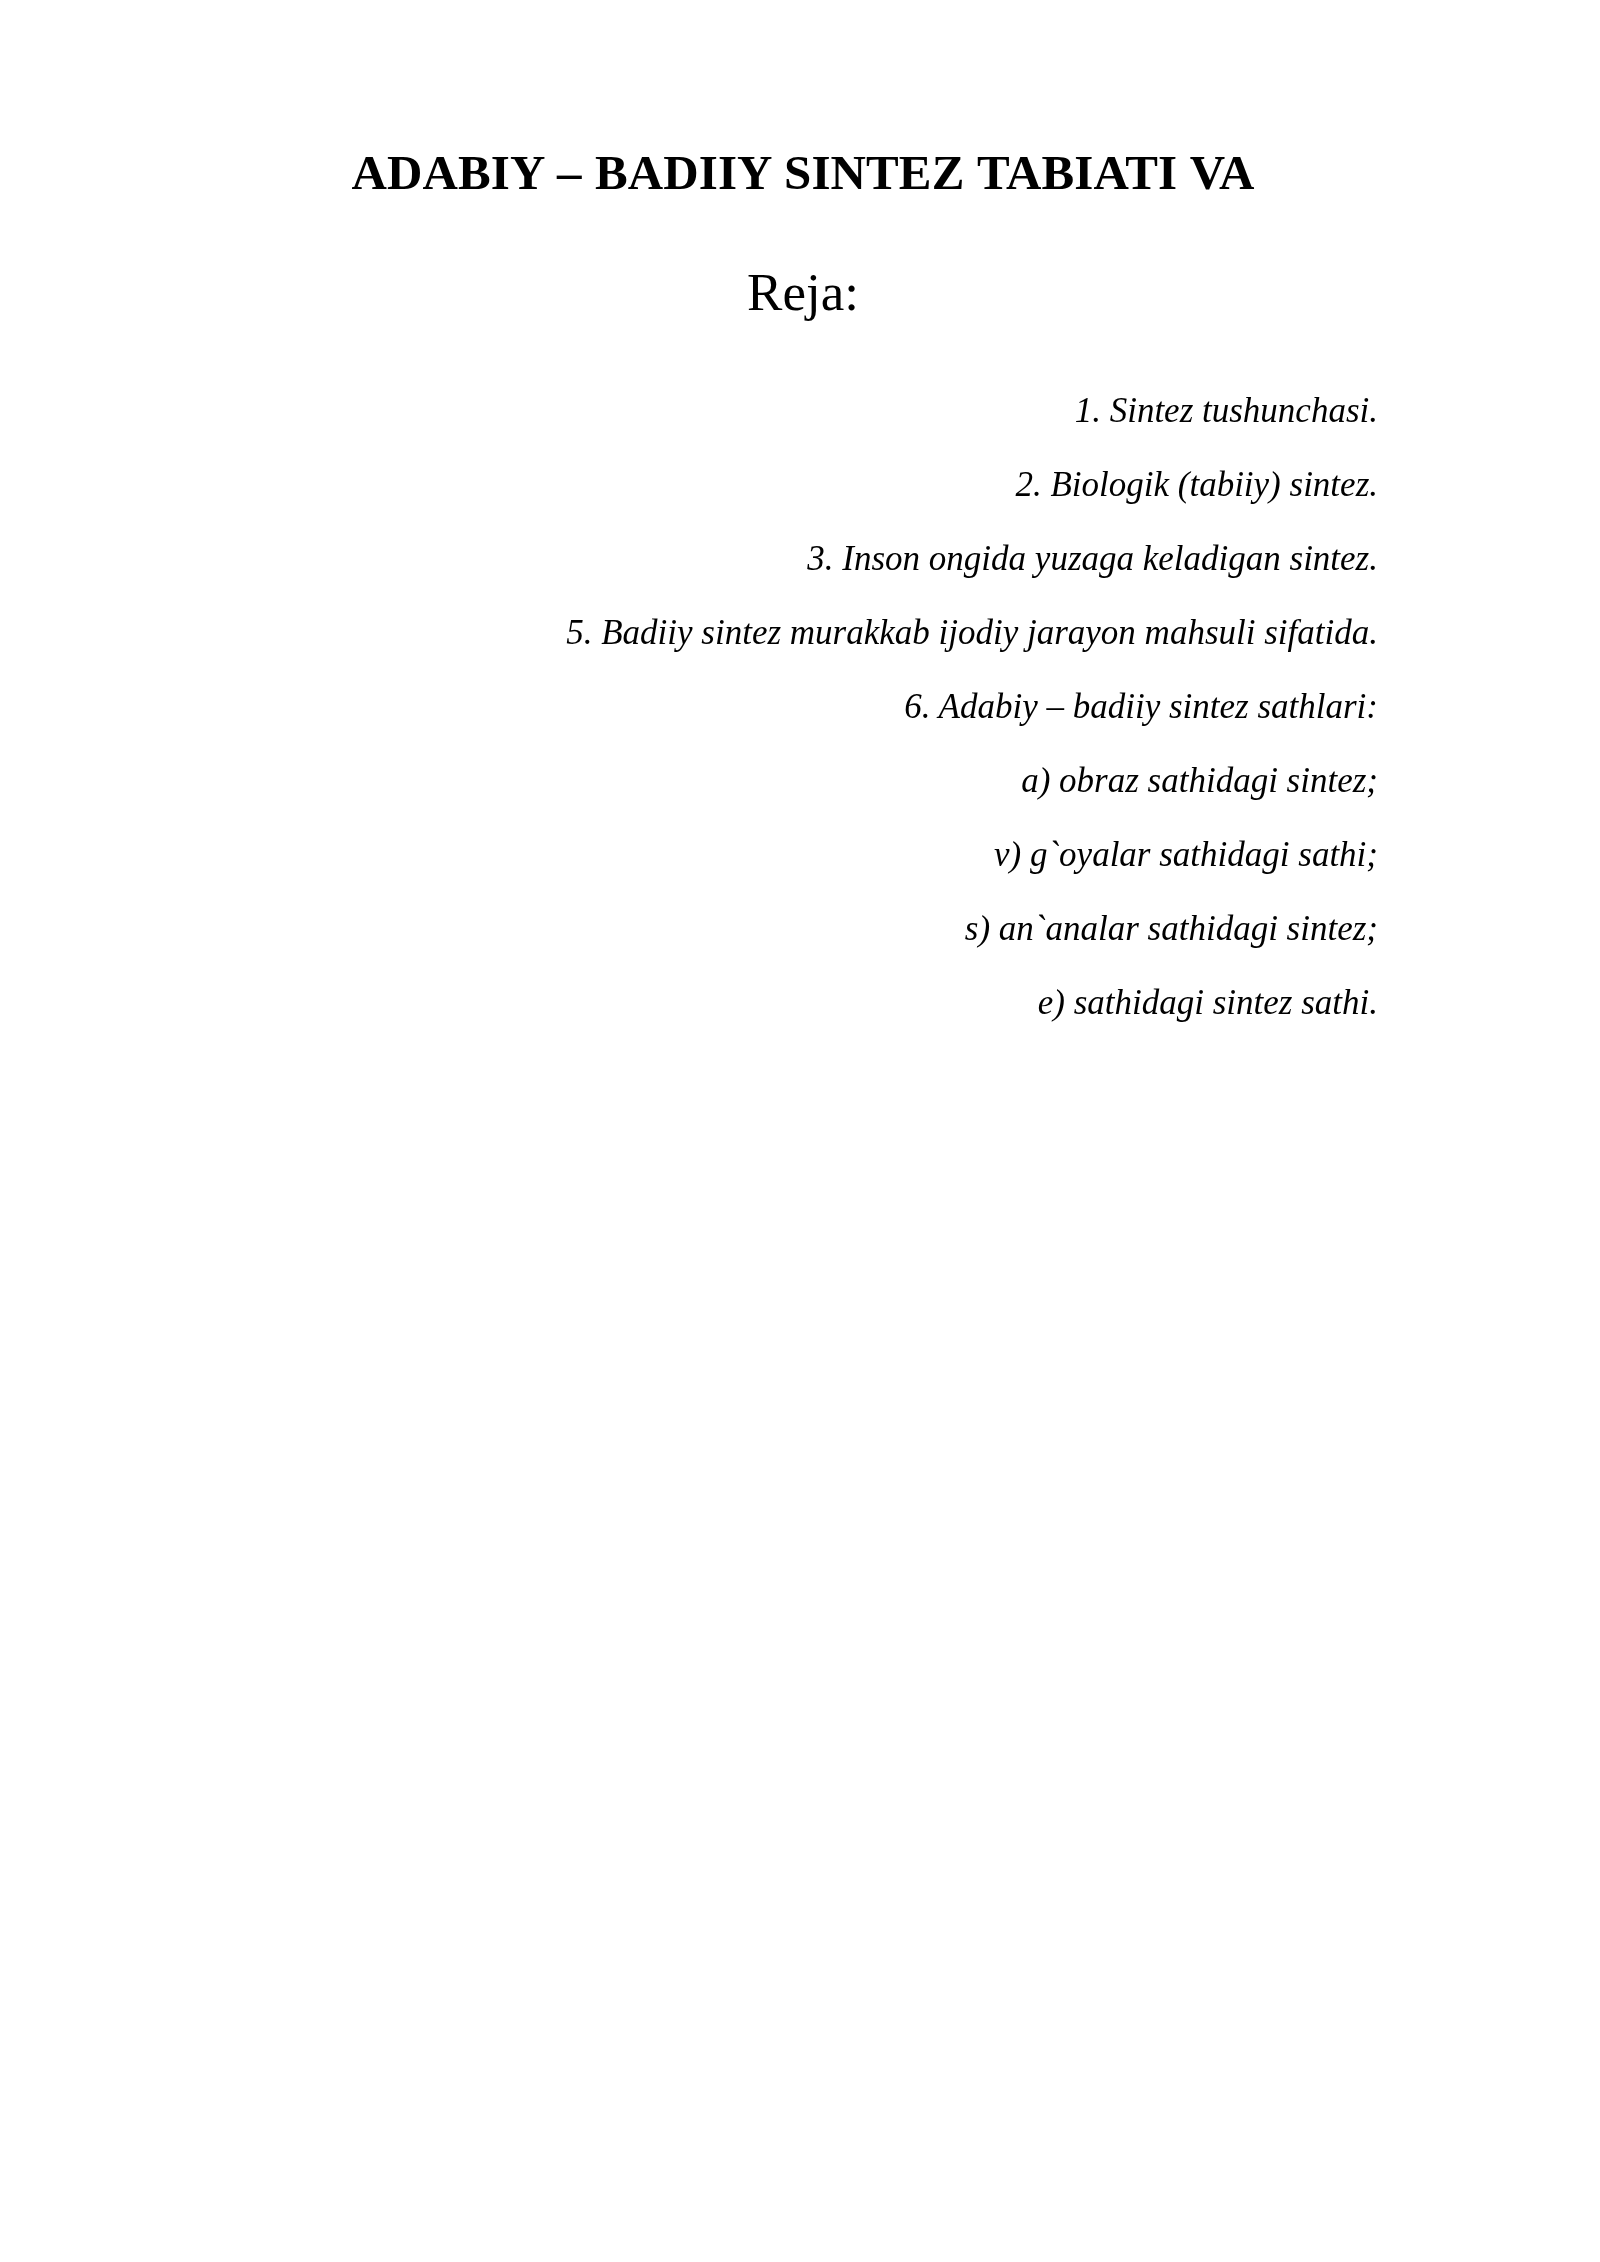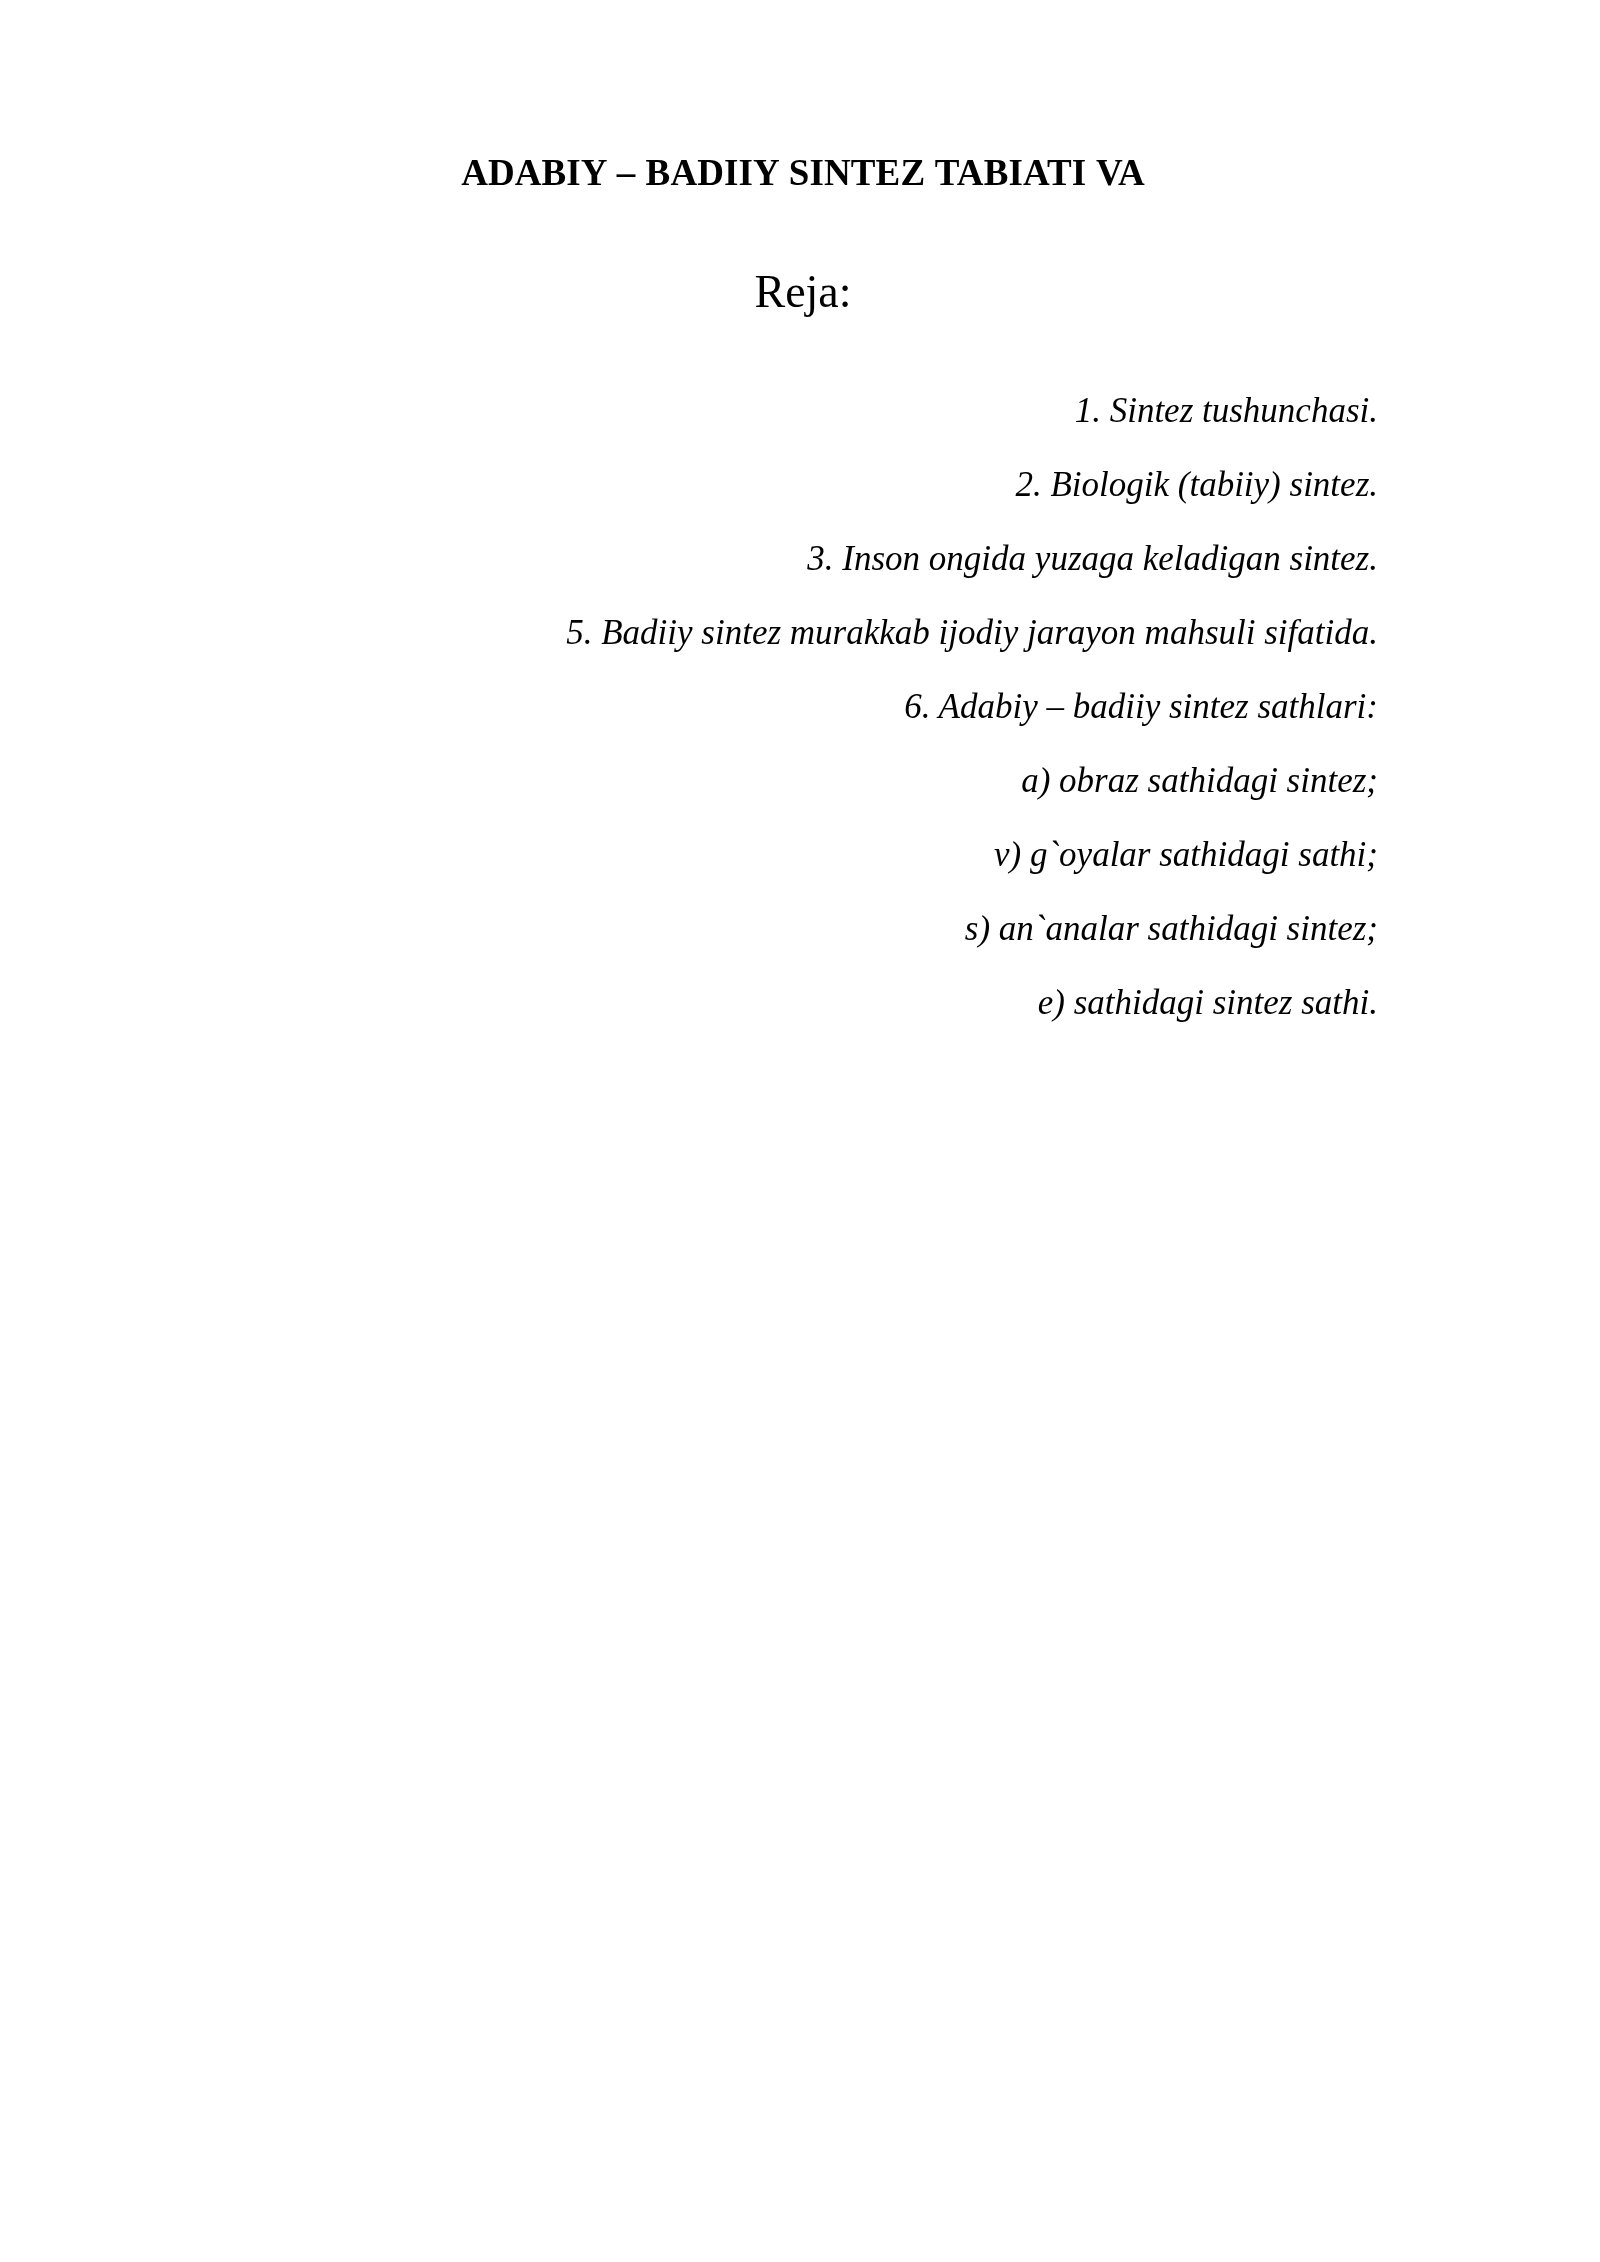--- a/index.html
+++ b/index.html
@@ -23,34 +23,34 @@
   .content {
     position: absolute;
     left: 228px;
     top: 0;
     width: 1150px;
   }
 
   .doc-title {
     font-family: "Liberation Serif", "DejaVu Serif", serif;
     font-weight: bold;
-    font-size: 37px;
+    font-size: 49px;
     line-height: 66px;
     text-align: center;
     margin: 0;
     padding-top: 140px;
     letter-spacing: 0.1px;
     word-spacing: 1px;
   }
 
   .reja-heading {
     font-family: "Liberation Serif", "DejaVu Serif", serif;
     font-weight: normal;
     font-style: normal;
-    font-size: 46px;
+    font-size: 53px;
     line-height: 48px;
     text-align: center;
     margin: 0;
     padding-top: 62px;
   }
 
   .outline {
     margin: 0;
     padding: 0;
     list-style: none;

